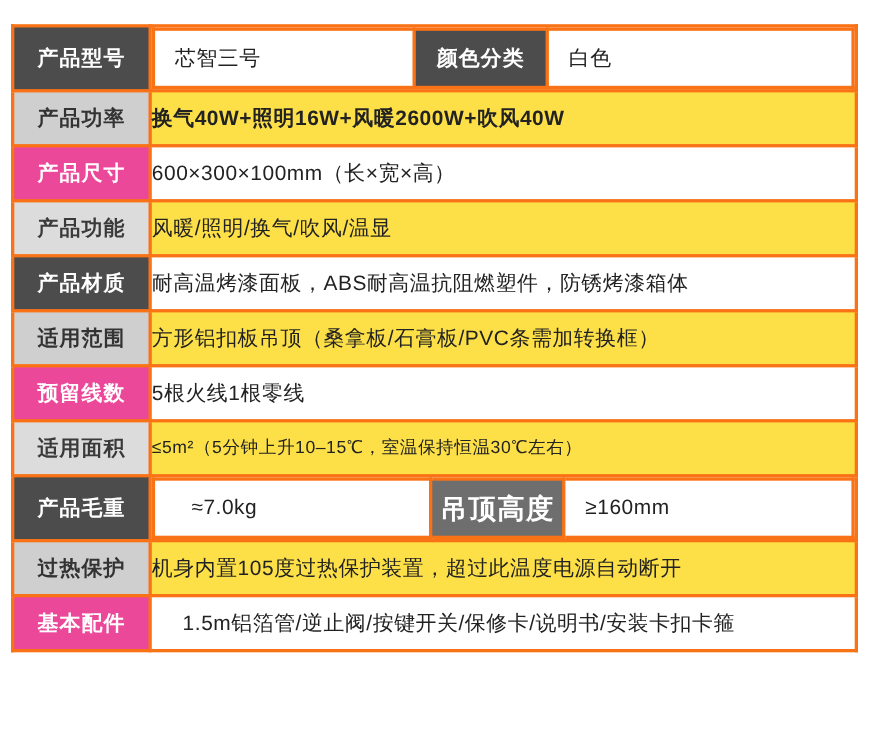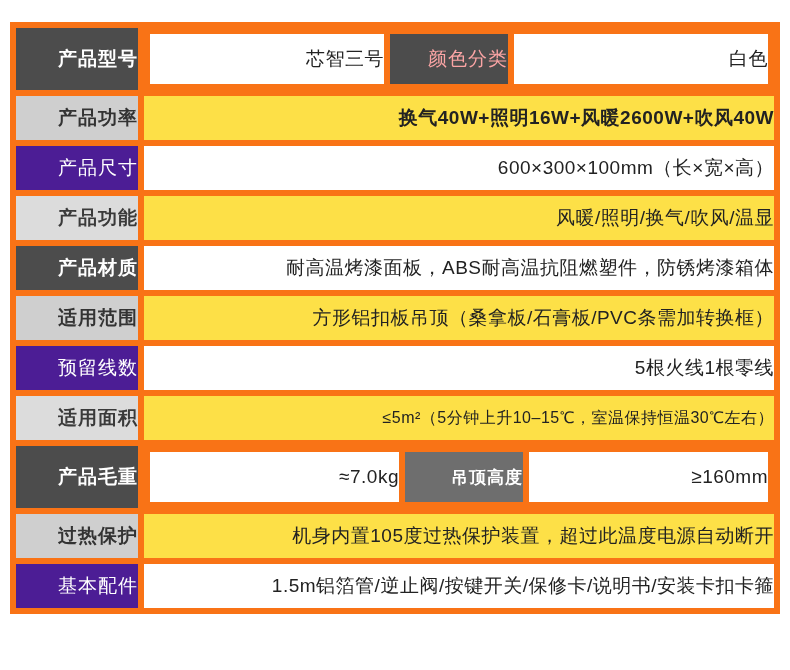--- a/index.html
+++ b/index.html
@@ -15,22 +15,21 @@
     margin: 22px auto 0 auto;
     border-collapse: collapse;
     table-layout: fixed;
   }
   #spec-table tr {
     height: 50px;
   }
   #spec-table td {
     padding: 0;
     vertical-align: middle;
-    border: 6px solid #f97316;
-    text-align: right;
+    border: 3px solid #f97316;
   }
   .lbl {
     width: 122px;
     text-align: center;
     font-size: 19px;
     letter-spacing: 1px;
     white-space: nowrap;
   }
   .val {
     padding-left: 18px;
@@ -43,50 +42,50 @@
   }
   .val.small {
     font-size: 16px;
   }
   .lbl.dark {
     background: #4c4c4c;
     color: #ffffff;
     font-weight: bold;
   }
   .lbl.mid {
-    background: #4c1d95;
+    background: #ec4899;
     color: #ffffff;
-    font-weight: normal;
+    font-weight: bold;
   }
   .lbl.light {
     background: #cfcfcf;
     color: #333333;
     font-weight: bold;
     margin-top: 44px;
   }
   .lbl.lighter {
     background: #dcdcdc;
     color: #3a3a3a;
     font-weight: bold;
   }
   .lbl.inner-dark {
     background: #4c4c4c;
-    color: #fca5a5;
-    font-weight: normal;
+    color: #ffffff;
+    font-weight: bold;
     width: 118px;
     text-align: center;
     font-size: 19px;
   }
   .lbl.inner-mid {
     background: #6e6e6e;
     color: #ffffff;
     font-weight: bold;
     width: 118px;
     text-align: center;
-    font-size: 17px;
+    font-size: 25px;
   }
   .row-white td.val {
     background: #ffffff;
   }
   .row-grey td.val {
     background: #fde047;
   }
   .sub-table {
     width: 100%;
     border-collapse: collapse;
@@ -168,16 +167,16 @@
       </td>
     </tr>
 
     <tr class="row-grey">
       <td class="lbl light">过热保护</td>
       <td class="val">机身内置105度过热保护装置，超过此温度电源自动断开</td>
     </tr>
 
     <tr class="row-white">
       <td class="lbl mid">基本配件</td>
-      <td class="val" style="">1.5m铝箔管/逆止阀/按键开关/保修卡/说明书/安装卡扣卡箍</td>
+      <td class="val" style="padding-left:28px;">1.5m铝箔管/逆止阀/按键开关/保修卡/说明书/安装卡扣卡箍</td>
     </tr>
   </tbody>
 </table>
 
 </body></html>

